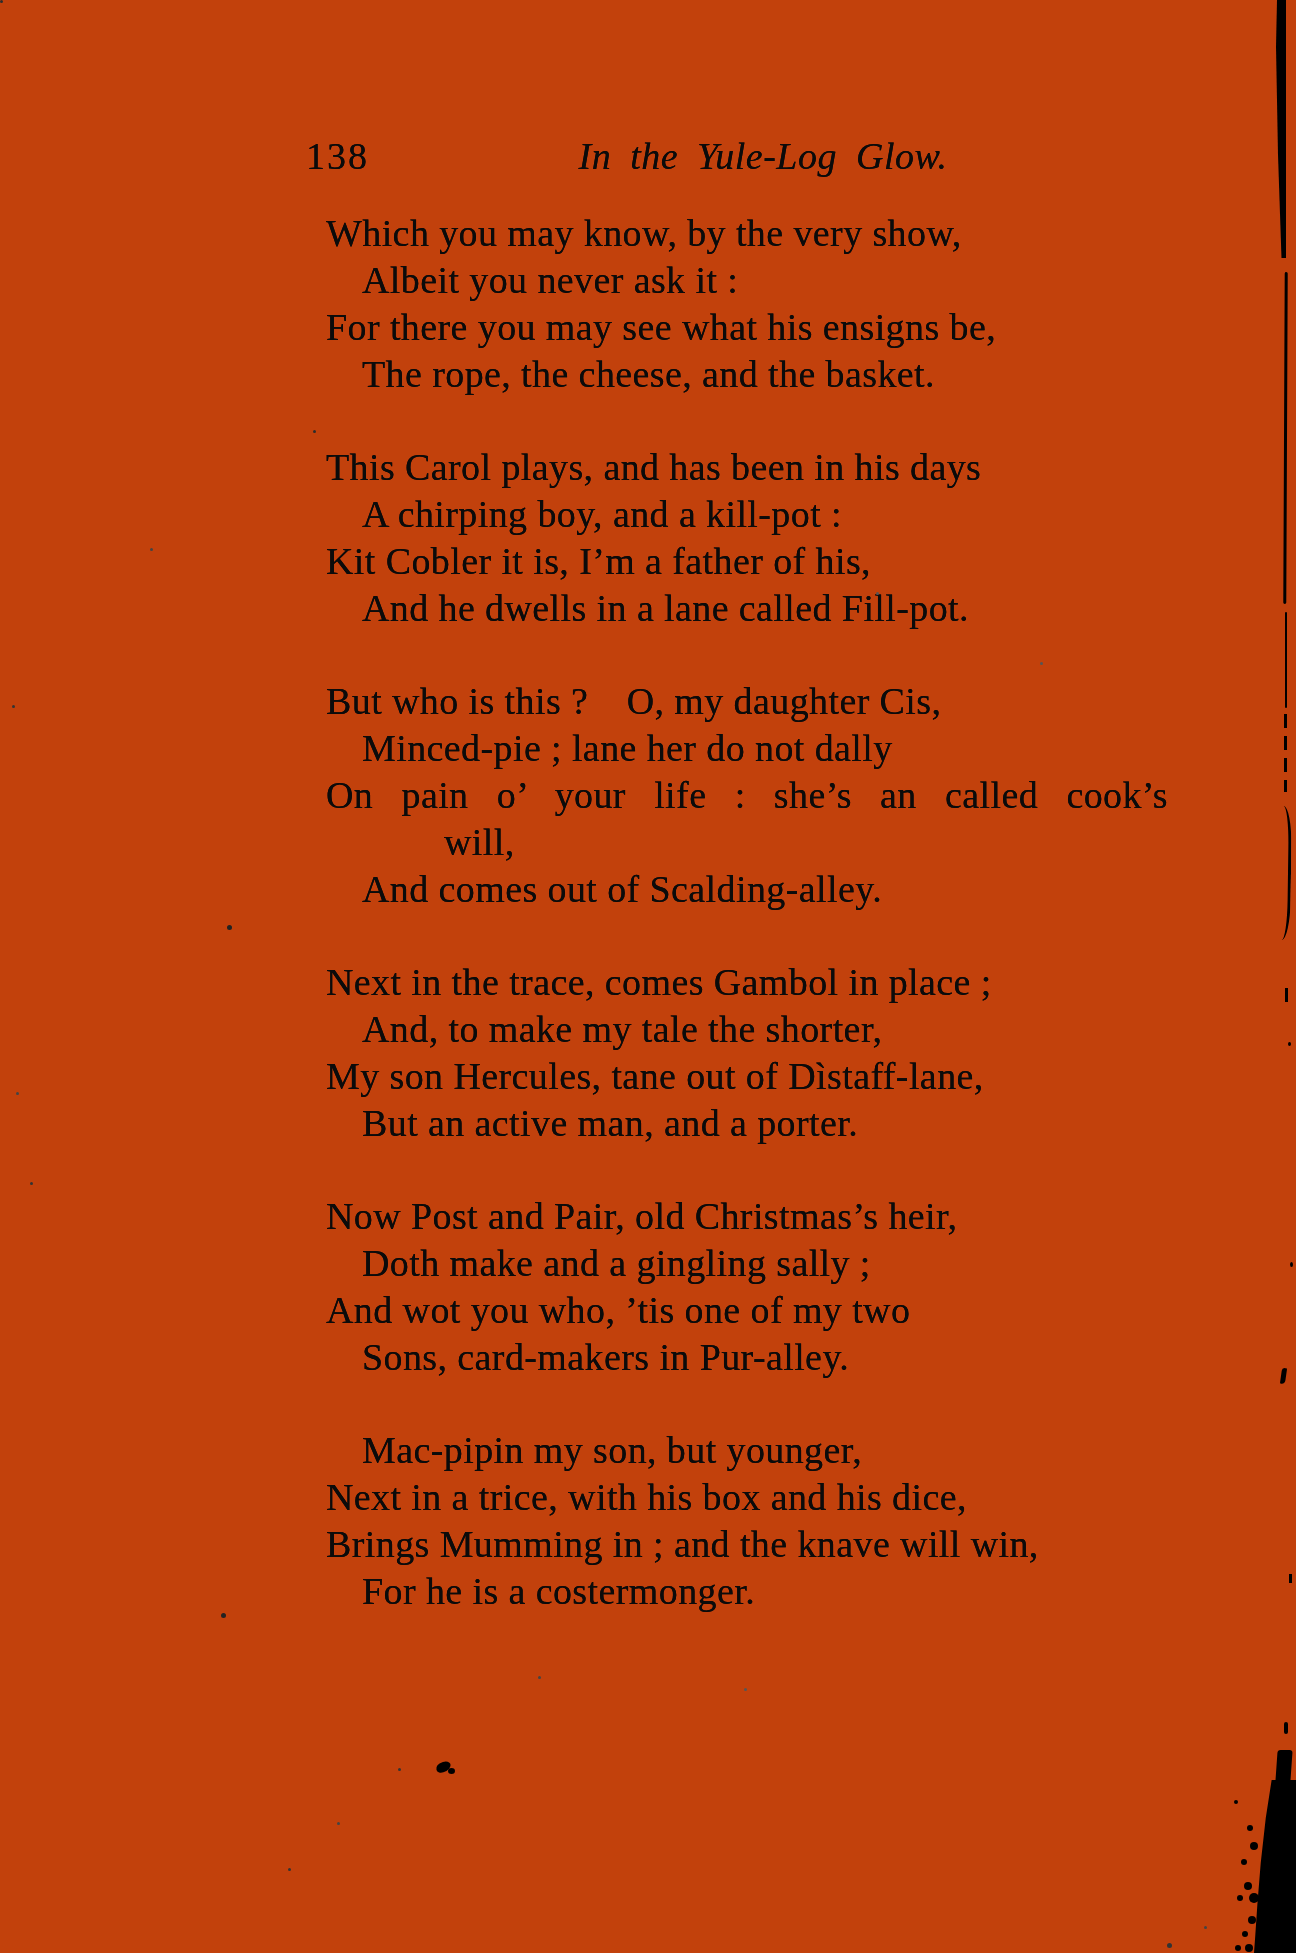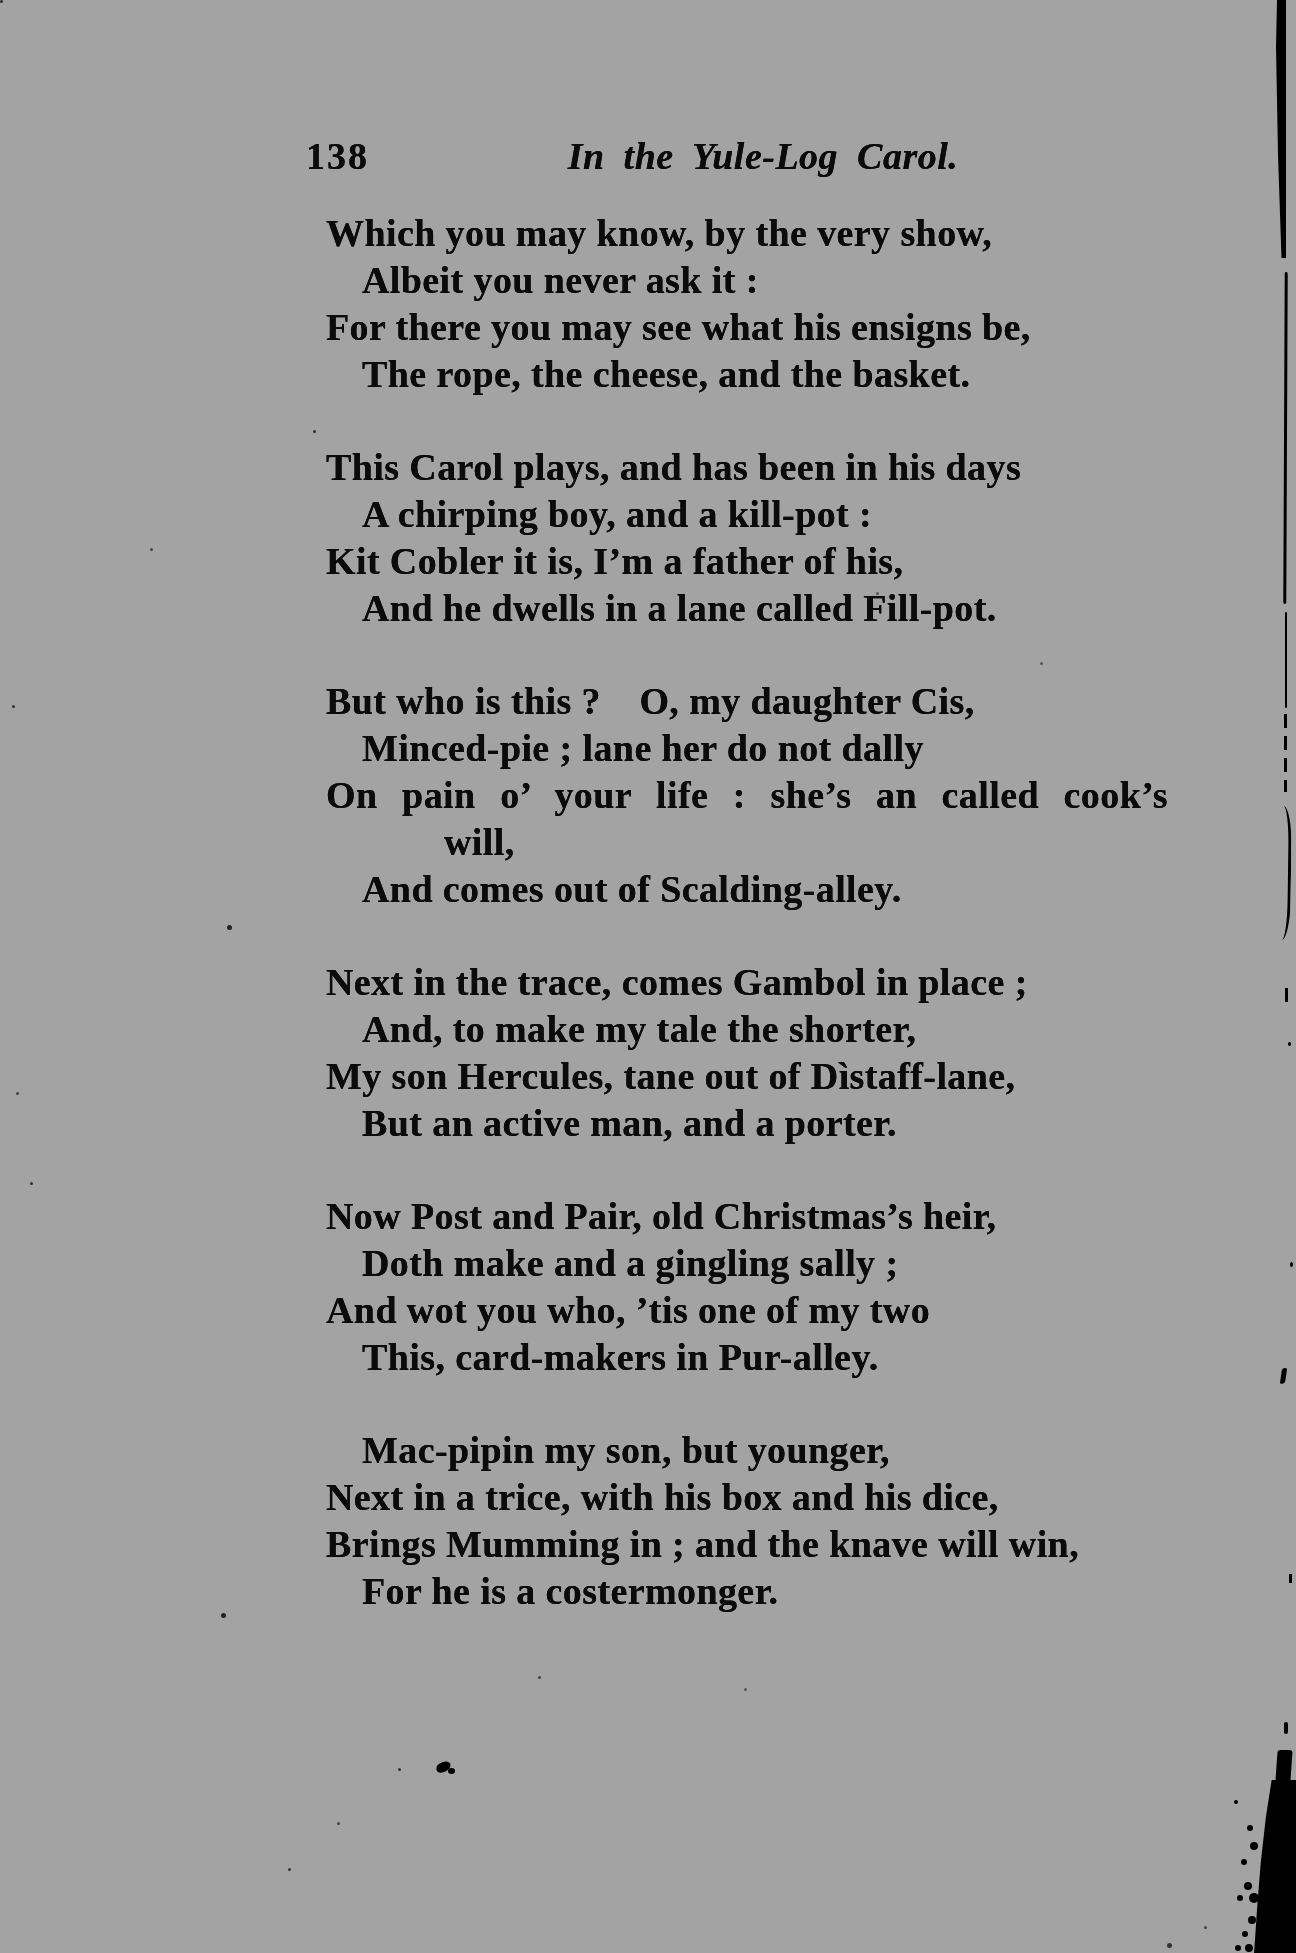--- a/index.html
+++ b/index.html
@@ -4,21 +4,21 @@
 <style>
   html,body{margin:0;padding:0;}
   body{
     width:1296px;height:1953px;
     background:#ffffff;
     font-family:"Liberation Serif","DejaVu Serif",serif;
     color:#0b0b0b;
     position:relative;
     overflow:hidden;
   }
-  .page{position:absolute;inset:0;background:#a3a3a3;font-weight:bold;}
+  .page{position:absolute;inset:0;background:#c2410c;}
 
   
   .header{position:absolute;left:306px;top:128px;width:840px;height:60px;}
   .pagenum{
     position:absolute;left:0;top:0;
     font-size:38px;line-height:56px;
     letter-spacing:2px;
     text-shadow:0 0 0.6px currentColor;
   }
   .title{
@@ -105,21 +105,21 @@
       1168px 1944px 0 1px #333;
   }
 </style>
 </head>
 <body>
 
 <div class="page">
 
   <div class="header">
     <span class="pagenum">138</span>
-    <span class="title">In the Yule-Log Carol.</span>
+    <span class="title">In the Yule-Log Glow.</span>
   </div>
 
   <div class="poem" id="poem">
       <div class="stanza">
         <div class="line i0">Which you may know, by the very show,</div>
         <div class="line i1">Albeit you never ask it :</div>
         <div class="line i0">For there you may see what his ensigns be,</div>
         <div class="line i1">The rope, the cheese, and the basket.</div>
       </div>
       <div class="stanza">
@@ -138,21 +138,21 @@
       <div class="stanza">
         <div class="line i0">Next in the trace, comes Gambol in place ;</div>
         <div class="line i1">And, to make my tale the shorter,</div>
         <div class="line i0">My son Hercules, tane out of Dìstaff-lane,</div>
         <div class="line i1">But an active man, and a porter.</div>
       </div>
       <div class="stanza">
         <div class="line i0">Now Post and Pair, old Christmas’s heir,</div>
         <div class="line i1">Doth make and a gingling sally ;</div>
         <div class="line i0">And wot you who, ’tis one of my two</div>
-        <div class="line i1">This, card-makers in Pur-alley.</div>
+        <div class="line i1">Sons, card-makers in Pur-alley.</div>
       </div>
       <div class="stanza">
         <div class="line i1">Mac-pipin my son, but younger,</div>
         <div class="line i0">Next in a trice, with his box and his dice,</div>
         <div class="line i0">Brings Mumming in ; and the knave will win,</div>
         <div class="line i1">For he is a costermonger.</div>
       </div>
     </div>
 
   <div class="art edge-top"></div>

